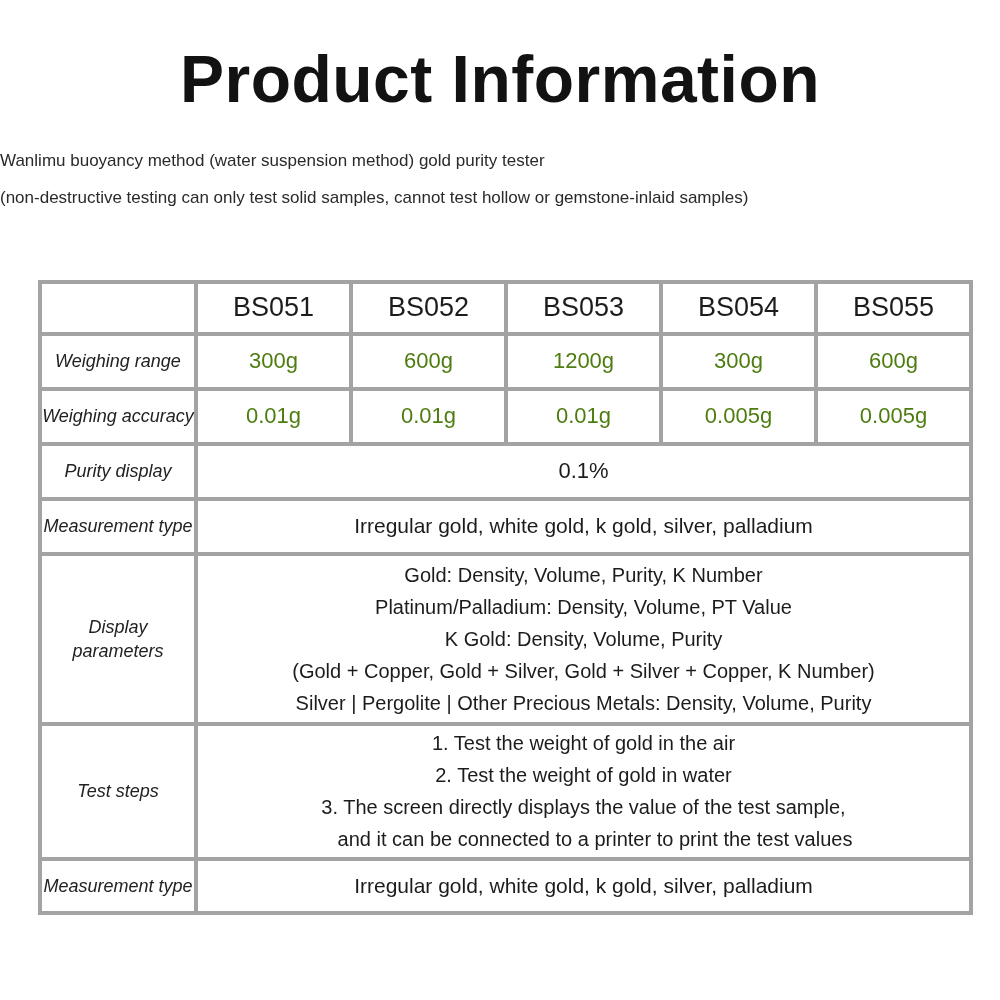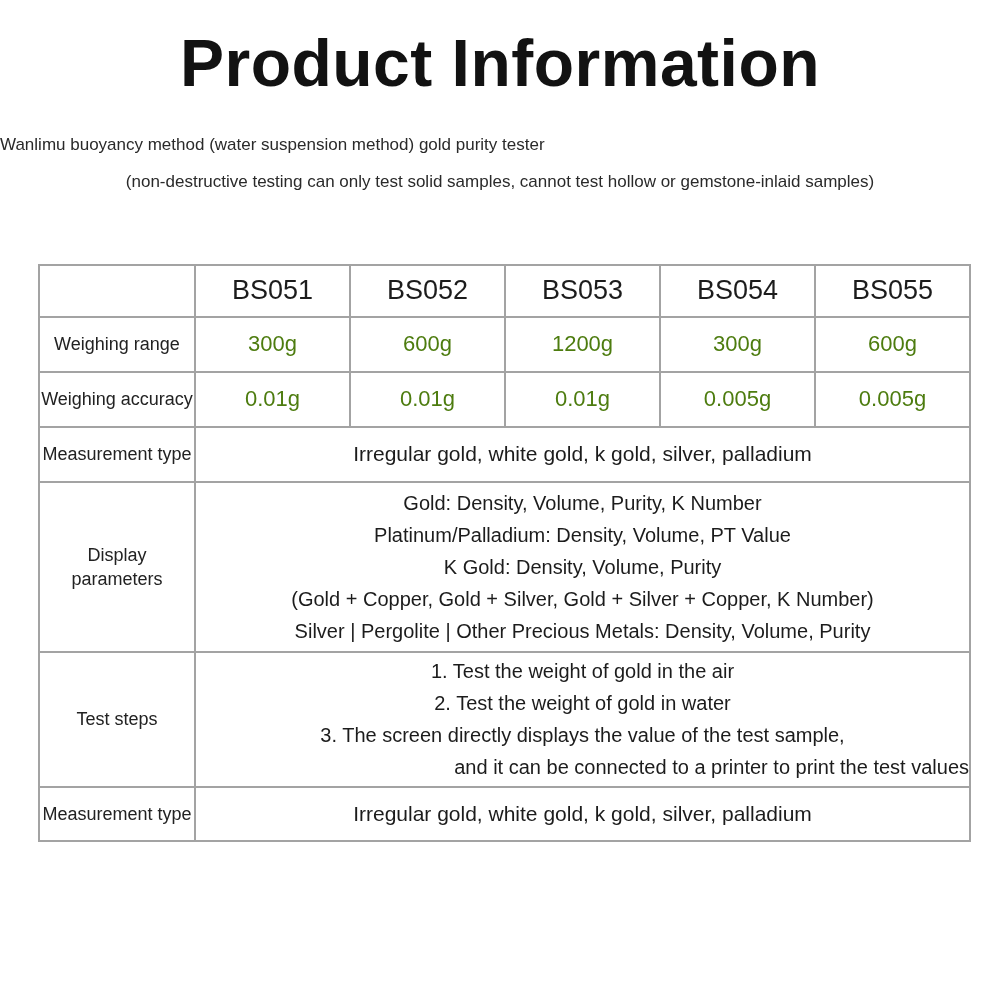--- a/index.html
+++ b/index.html
@@ -6,49 +6,48 @@
     margin: 0;
     padding: 0;
     background: #ffffff;
     width: 1000px;
     height: 1000px;
     font-family: "Liberation Sans", sans-serif;
     color: #1f1f1f;
     overflow: hidden;
   }
   .page-title {
-    margin: 26px 0 0 0;
+    margin: 42px 0 0 0;
     text-align: center;
     font-size: 66px;
     font-weight: bold;
     letter-spacing: 0.5px;
     color: #121212;
     line-height: 1.15;
   }
   .subtitle-1 {
     margin-top: 33px;
     font-size: 17px;
     color: #2a2a2a;
   }
   .subtitle-2 {
     margin-top: 17px;
-    text-align: center;
     font-size: 17px;
     color: #2a2a2a;
   }
   table.spec {
     border-collapse: collapse;
     table-layout: fixed;
     margin: 72px 0 0 38px;
     width: 930px;
   }
   table.spec col.c-label { width: 156px; }
   table.spec col.c-data  { width: 155px; }
   table.spec th, table.spec td {
-    border: 2px solid #a3a3a3;
+    border: 4px solid #a3a3a3;
     padding: 0;
     text-align: center;
     vertical-align: middle;
     background: #ffffff;
     overflow: hidden;
   }
   th.model-cell {
     background: #1976d9;
     color: #ffffff;
     font-weight: normal;
@@ -64,20 +63,21 @@
   tr.r-header  { height: 52px; }
   tr.r-small   { height: 55px; }
   tr.r-params  { height: 170px; }
   tr.r-steps   { height: 135px; }
   tr.r-last    { height: 54px; }
   td.label-cell {
     font-size: 18px;
     line-height: 1.35;
     padding: 0 2px;
     color: #222222;
+    font-style: italic;
   }
   td.value-cell {
     font-size: 22px;
     color: #4d7c0f;
   }
   td.span-center {
     font-size: 22px;
     color: #1c1c1c;
   }
   td.span-left {
@@ -92,21 +92,20 @@
     padding-right: 4px;
     font-size: 20px;
     color: #1c1c1c;
   }
   td.multi-cell .line {
     line-height: 32px;
     white-space: nowrap;
   }
   td.multi-cell .line.cont-line {
     padding-left: 23px;
-    text-align: right;
   }
 </style>
 </head>
 <body>
 
 <h1 class="page-title">Product Information</h1>
 <div class="subtitle-1">Wanlimu buoyancy method (water suspension method) gold purity tester</div>
 <div class="subtitle-2">(non-destructive testing can only test solid samples, cannot test hollow or gemstone-inlaid samples)</div>
 
 <table class="spec">
@@ -141,20 +140,24 @@
   <tr class="r-small">
     <td class="label-cell">Weighing accuracy</td>
     <td class="value-cell">0.01g</td>
     <td class="value-cell">0.01g</td>
     <td class="value-cell">0.01g</td>
     <td class="value-cell">0.005g</td>
     <td class="value-cell">0.005g</td>
   </tr>
 
 
+  <tr class="r-small">
+    <td class="label-cell">Purity display</td>
+    <td class="span-center" colspan="5">0.1%</td>
+  </tr>
 
   <tr class="r-small">
     <td class="label-cell">Measurement type</td>
     <td class="span-left" colspan="5">Irregular gold, white gold, k gold, silver, palladium</td>
   </tr>
 
   <tr class="r-params">
     <td class="label-cell">Display parameters</td>
     <td class="multi-cell" colspan="5">
       <div class="line">Gold: Density, Volume, Purity, K Number</div>

